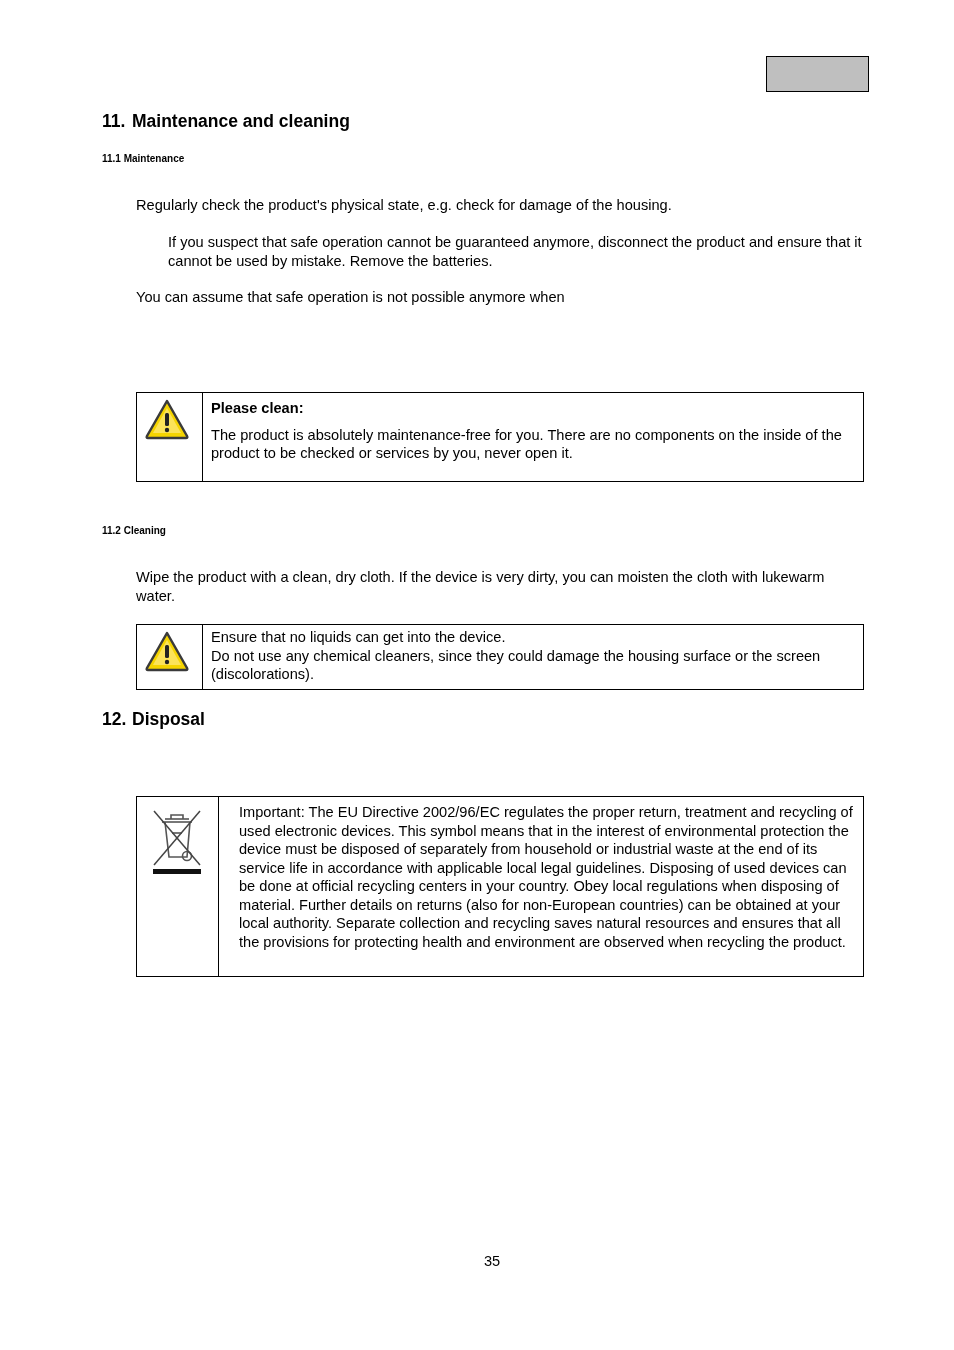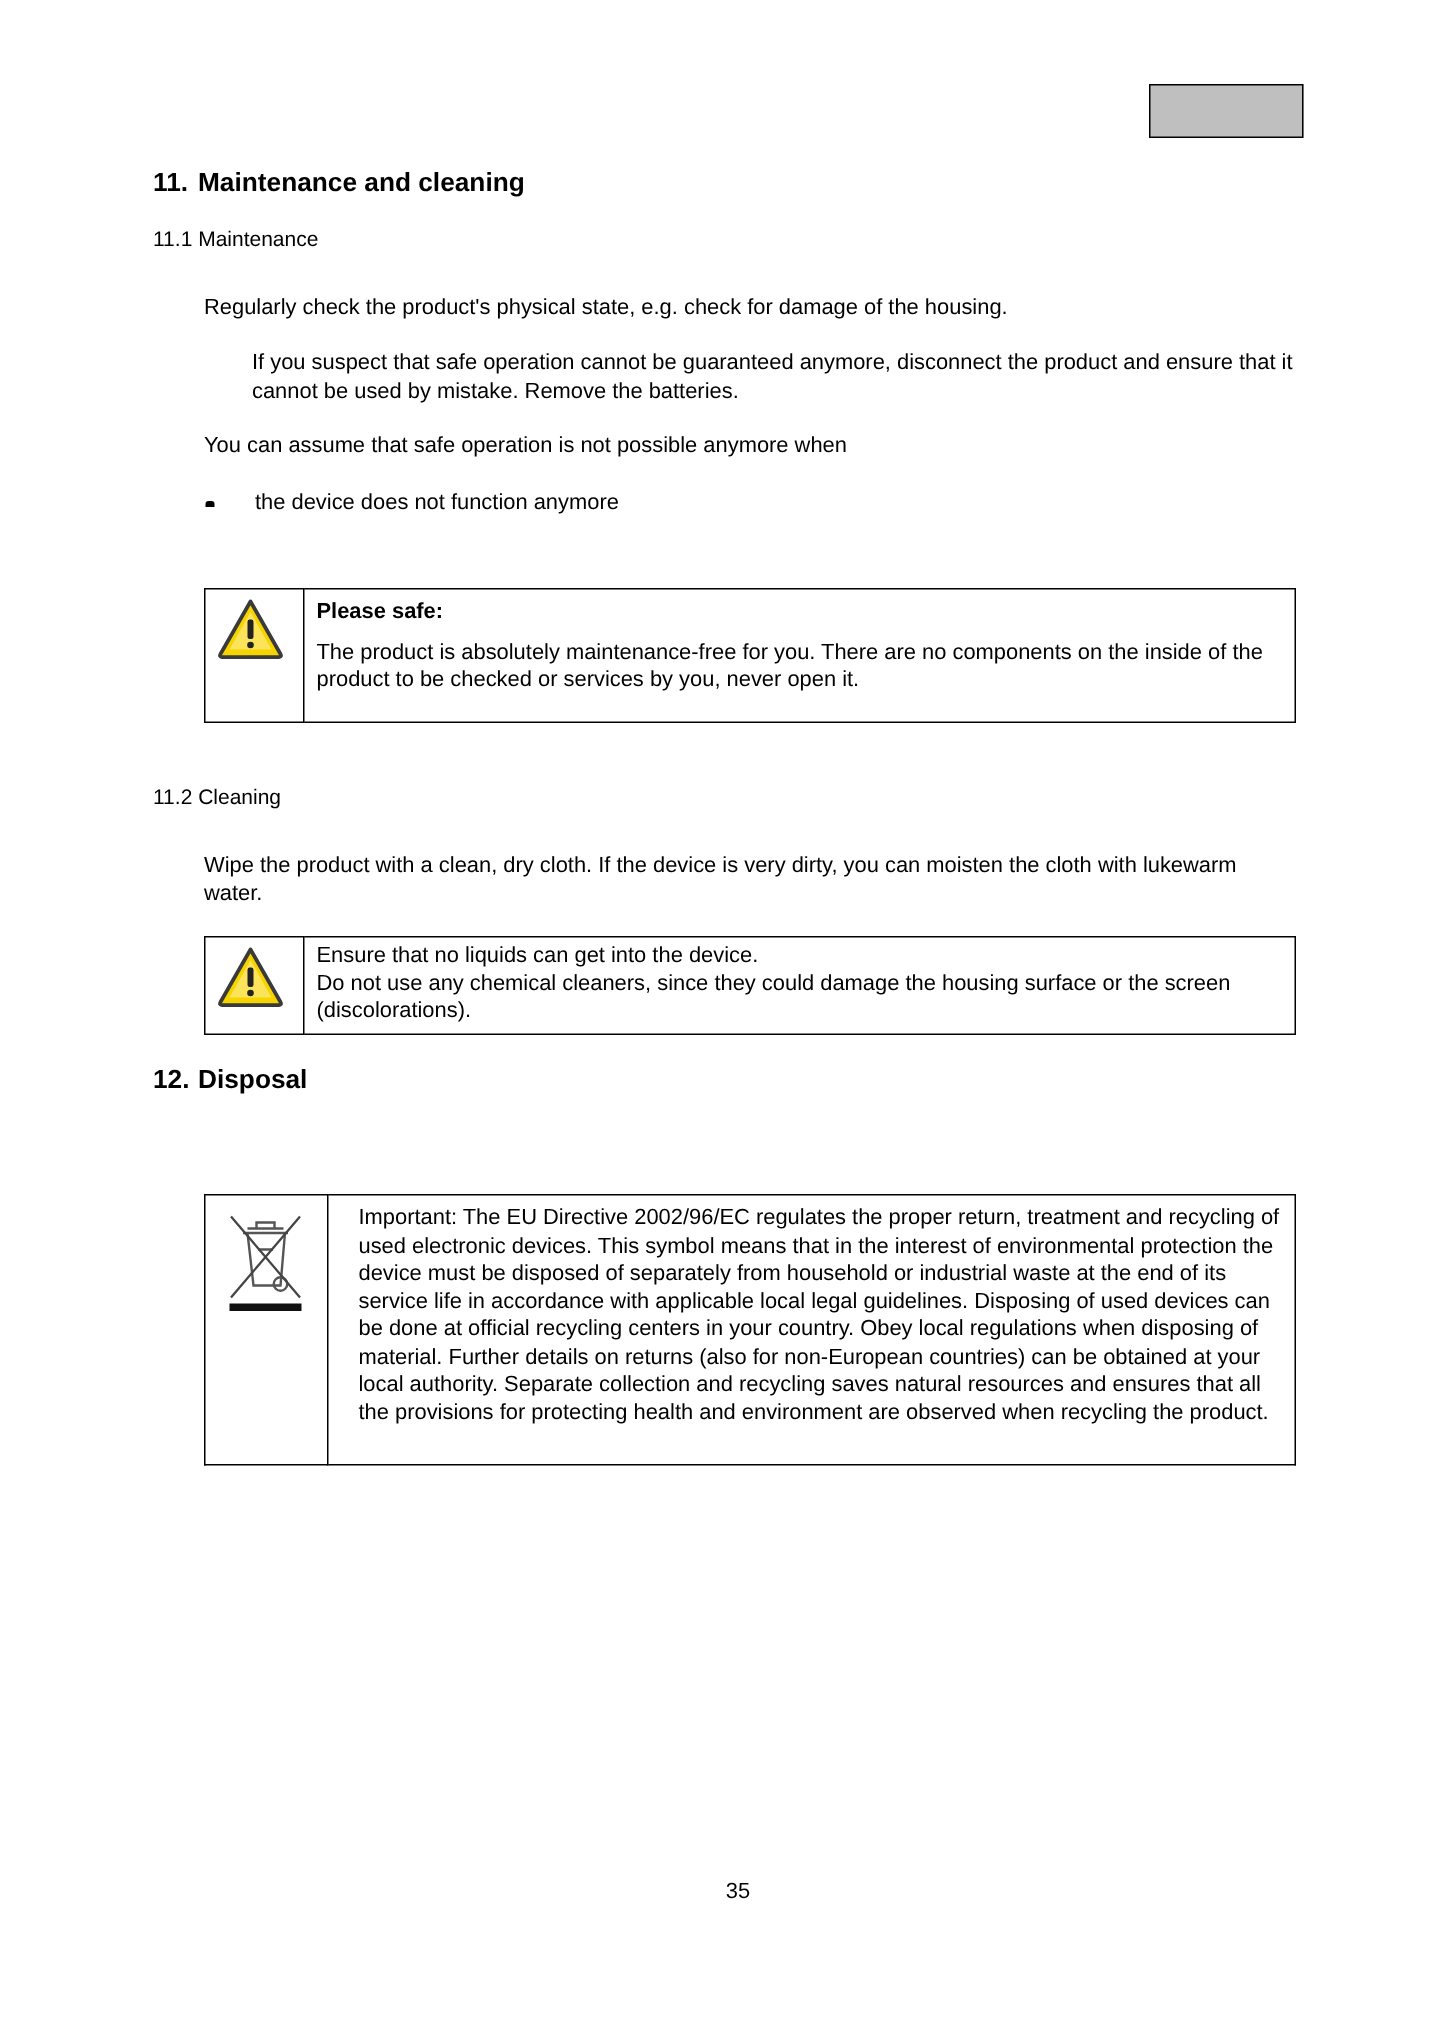--- a/index.html
+++ b/index.html
@@ -12,21 +12,21 @@
       line-height: 18.5px;
       overflow: hidden;
     }
     .abs { position: absolute; }
     .lang-box {
       left: 766px; top: 56px; width: 103px; height: 36px;
       background: #bfbfbf; border: 1.5px solid #000;
     }
     .h1 { font-size: 17.5px; font-weight: bold; line-height: 22px; }
     .h1 .num { display: inline-block; width: 30px; }
-    .h2 { font-size: 14px; font-weight: normal; }
+    .h2 { font-size: 10px; font-weight: bold; }
     .para { left: 136px; width: 730px; }
     .bullet-list { left: 136px; list-style: none; }
     .bullet-list li { position: relative; padding-left: 34px; height: 19px; }
     .bullet-list li .dot {
       position: absolute; left: 1px; top: 7px; width: 5px; height: 5px;
       border-radius: 50%; background: #000;
     }
     .bullet-list li .dot.tri {
       border-radius: 2px 2px 0 0; height: 4px; top: 8px; width: 6px;
     }
@@ -49,39 +49,35 @@
   <span class="num">11.</span><span>Maintenance and cleaning</span>
 </div>
 
 <div class="abs h2" style="left:102px; top:150px;">11.1 Maintenance</div>
 
 <p class="abs para" style="top:196px;">Regularly check the product's physical state, e.g. check for damage of the housing.</p>
 <p class="abs para" style="top:233px;margin-left:32px;">If you suspect that safe operation cannot be guaranteed anymore, disconnect the product and ensure that it cannot be used by mistake. Remove the batteries.</p>
 <p class="abs para" style="top:288px;">You can assume that safe operation is not possible anymore when</p>
 
 <ul class="abs bullet-list" style="top:326px;">
-  <li>
-    <span class="dot tri"></span>
-    <span>the device does not function anymore</span>
-  </li>
 </ul>
 
 <table class="note" style="top:392px; height:90px;">
   <tbody>
       <tr>
     <td class="icon-cell" style="width:66px;">
       <svg class="warn-icon" width="46" height="42" viewBox="0 0 46 42">
         <path d="M23 3 L43 38 Q44 40 42 40 L4 40 Q2 40 3 38 Z" fill="#f5d400" stroke="#3a3a3a" stroke-width="2.5" stroke-linejoin="round"></path>
         <path d="M23 10 L37 35 L9 35 Z" fill="#fbe35a" stroke="none"></path>
         <rect x="21" y="15" width="4" height="13" rx="1.5" fill="#222"></rect>
         <circle cx="23" cy="32" r="2.2" fill="#222"></circle>
       </svg>
     </td>
     <td class="text-cell" style="padding-top:6px;">
-      <div style="font-weight:bold; margin-bottom:8px;">Please safe:</div>
+      <div style="font-weight:bold; margin-bottom:8px;">Please clean:</div>
       <div>The product is absolutely maintenance-free for you. There are no components on the inside of the product to be checked or services by you, never open it.</div>
     </td>
   </tr>
 </tbody>
   </table>
 
 <div class="abs h2" style="left:102px; top:522px;">11.2 Cleaning</div>
 
 <p class="abs para" style="top:568px; width:700px;">Wipe the product with a clean, dry cloth. If the device is very dirty, you can moisten the cloth with lukewarm water.</p>
 

